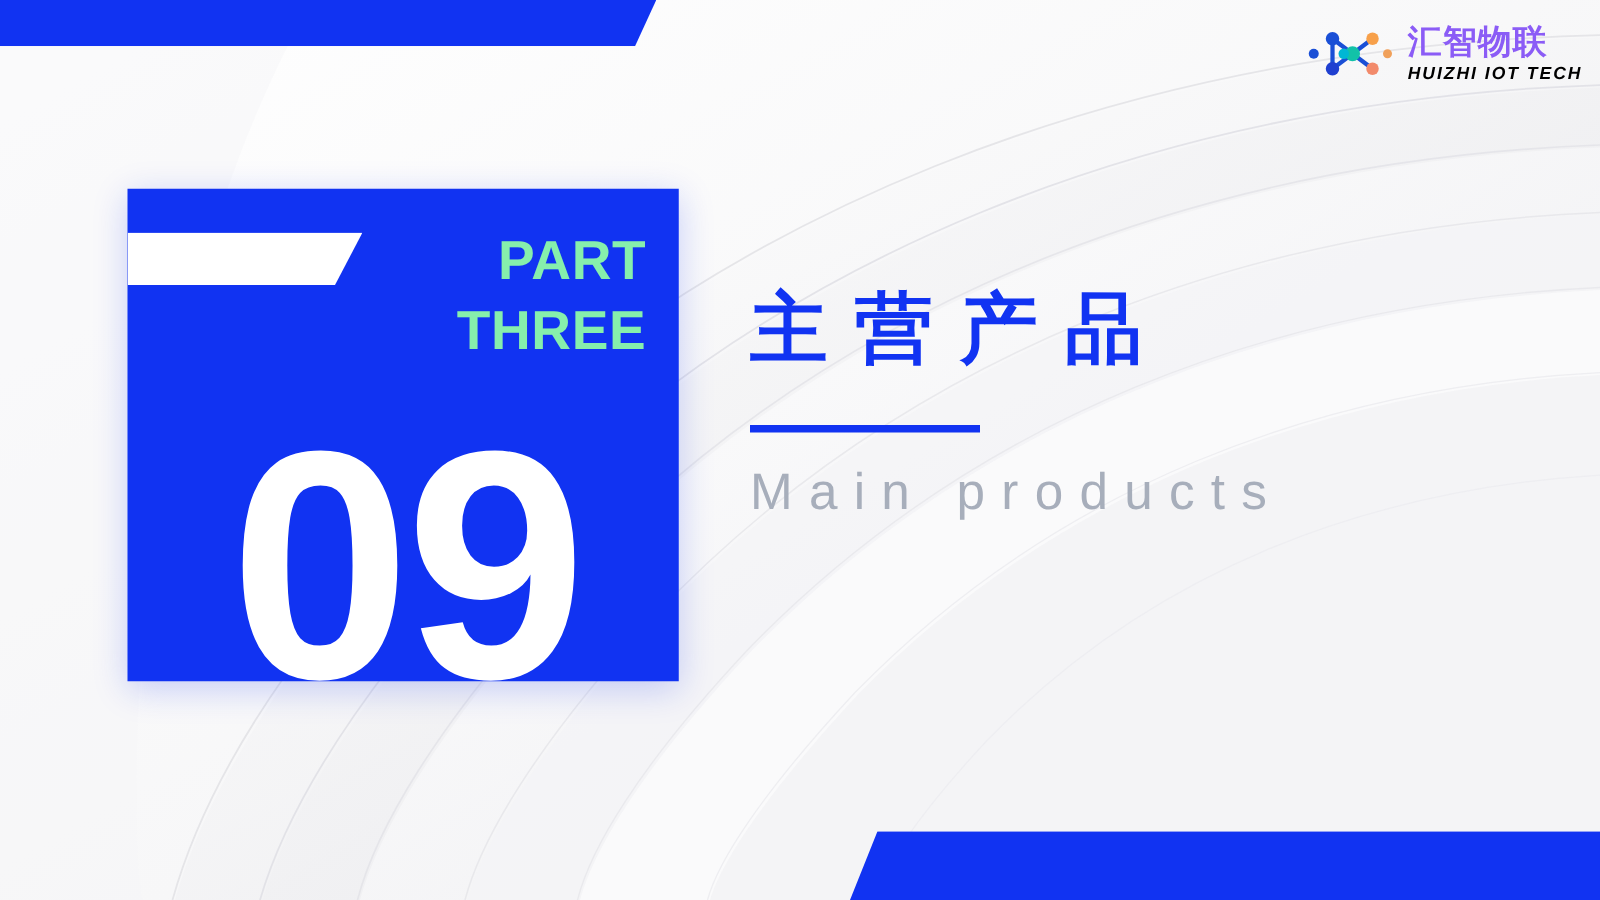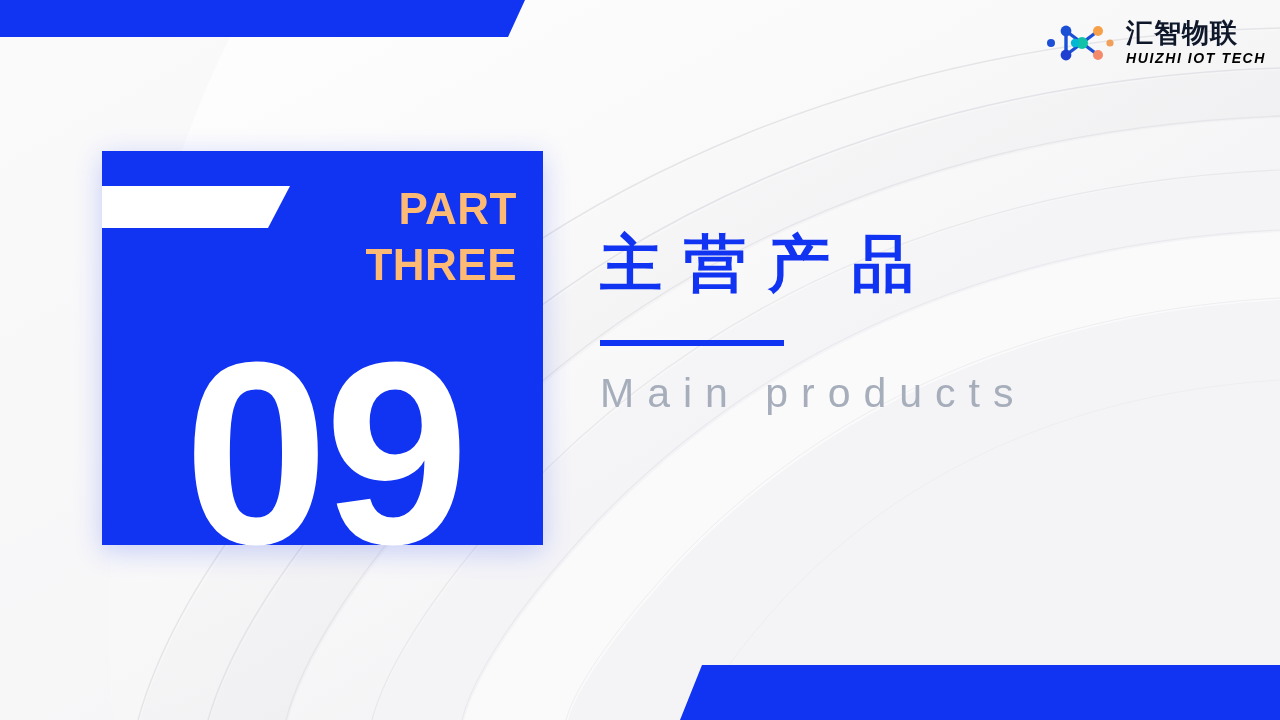--- a/index.html
+++ b/index.html
@@ -50,21 +50,21 @@
     position:absolute; left:0; top:35px;
     width:188px; height:42px;
     background:#ffffff;
     clip-path: polygon(0 0, 188px 0, 166px 42px, 0 42px);
   }
   .part-label {
     position:absolute;
     right:26px; top:30px;
     width:240px;
     text-align:right;
-    color:#fdba74;
+    color:#86efac;
     font-weight:bold;
     font-size:44px;
     line-height:56px;
     letter-spacing:0.5px;
   }
   .part-label span { display:block; }
   .part-number {
     position:absolute;
     left:0; right:-4px; bottom:-38px;
     text-align:center;
@@ -105,21 +105,21 @@
 
   
   .logo {
     position:absolute;
     right:14px; top:20px;
     display:flex; align-items:center; gap:8px;
   }
   .logo-mark { width:76px; height:44px; display:block; }
   .logo-text { display:flex; flex-direction:column; line-height:1; }
   .logo-cn {
-    font-size:27px; font-weight:bold; color:#0f172a;
+    font-size:27px; font-weight:bold; color:#8b5cf6;
     letter-spacing:1px; white-space:nowrap;
   }
   .logo-en {
     margin-top:4px;
     font-size:14px; font-weight:bold; font-style:italic;
     color:#000000; letter-spacing:1.6px; white-space:nowrap;
   }
 
   :root { --blue:#1133f2; }
 </style>

